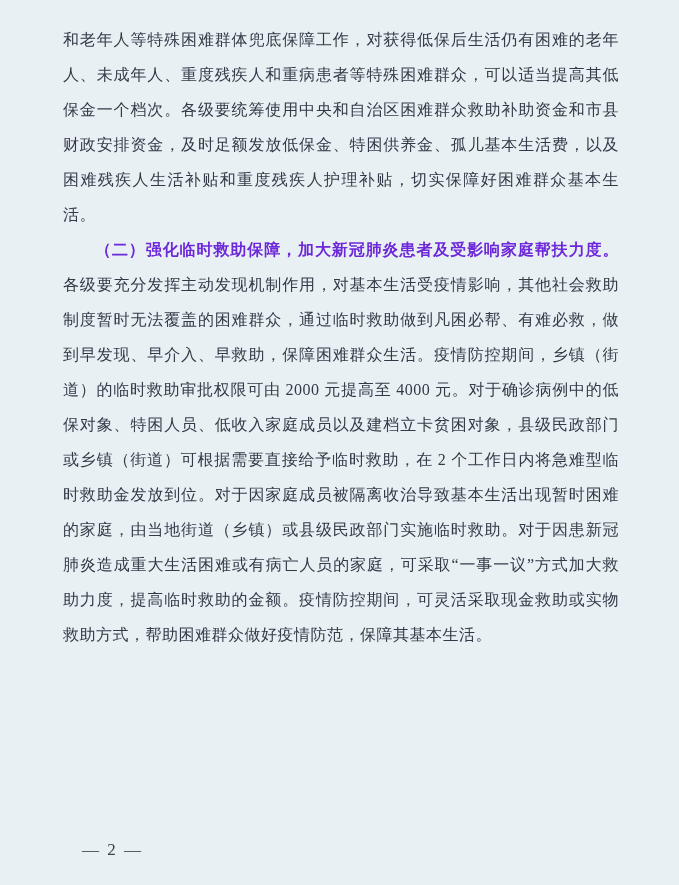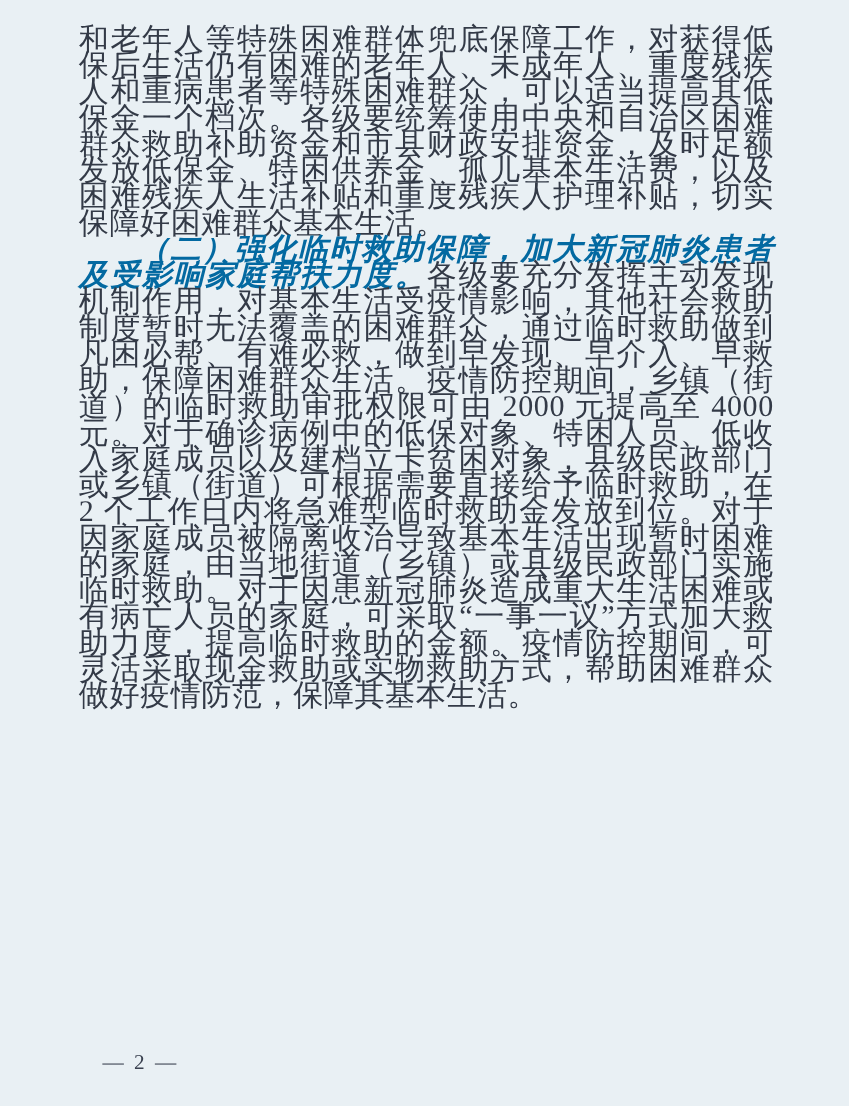--- a/index.html
+++ b/index.html
@@ -17,36 +17,35 @@
     position: absolute;
     left: 0; top: 0;
     width: 679px;
     height: 885px;
   }
   .doc-body {
     position: absolute;
     left: 63px;
     top: 22px;
     width: 556px;
-    font-size: 24px;
-    line-height: 21px;
+    font-size: 16px;
+    line-height: 35px;
     color: #333a47;
     text-align: justify;
     letter-spacing: 0.5px;
   }
   .para {
     margin: 0;
   }
   .para.indent {
     text-indent: 2em;
   }
   .bold-lead {
     font-weight: bold;
-    color: #0369a1;
-    font-style: italic;
+    color: #6d28d9;
   }
   .page-number {
     position: absolute;
     left: 82px;
     top: 840px;
     font-size: 17px;
     letter-spacing: 2px;
     color: #3a4150;
   }
 </style>

